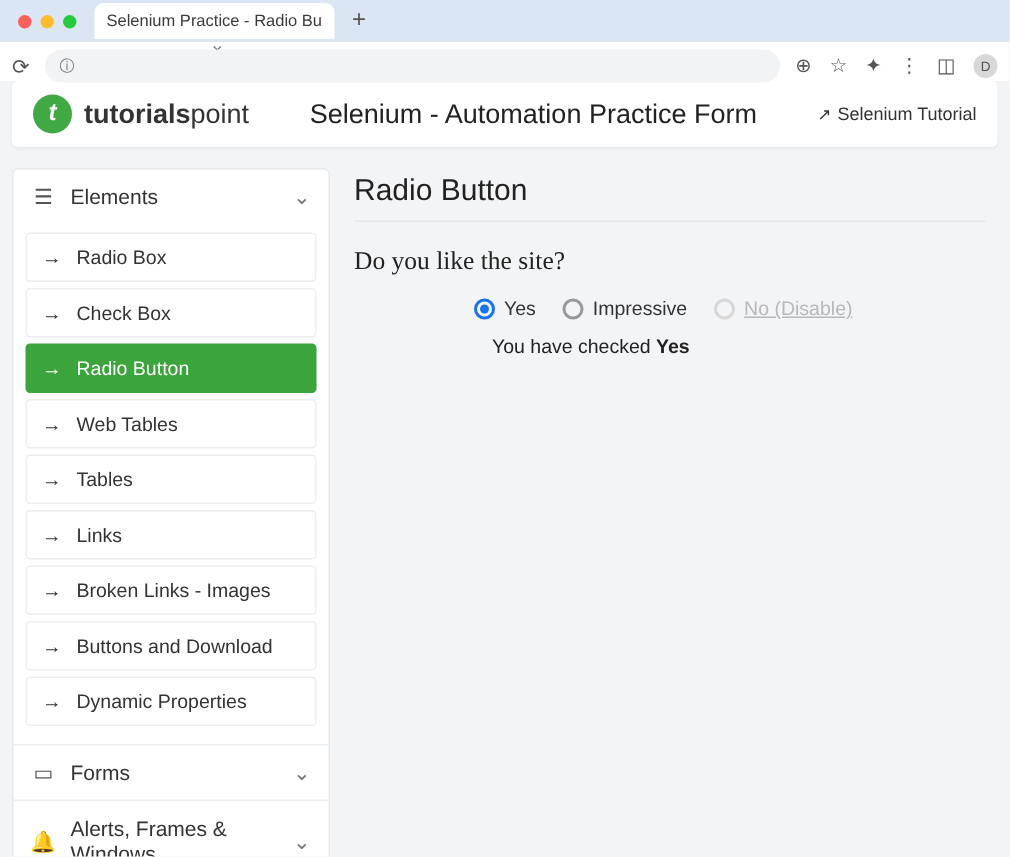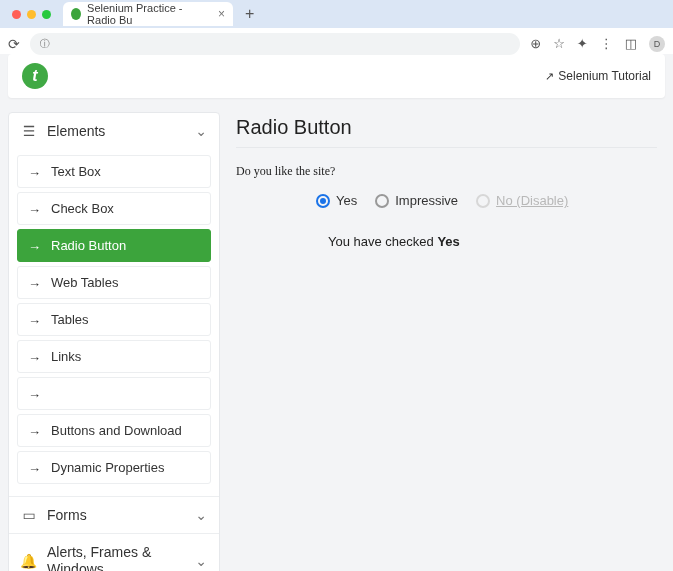--- a/index.html
+++ b/index.html
@@ -3,21 +3,21 @@
 <meta charset="utf-8">
 <style>
   * { box-sizing: border-box; margin: 0; padding: 0; }
   html, body { width: 673px; height: 571px; font-family: -apple-system, BlinkMacSystemFont, "Segoe UI", Arial, sans-serif; background: #f3f4f6; overflow: hidden; }
   
   .chrome { background: #dbe6f5; height: 48px; }
   .tabstrip { display: flex; align-items: center; height: 28px; padding-left: 6px; gap: 6px; }
   .wc { display: flex; gap: 6px; align-items: center; padding: 0 6px; }
   .wc span { width: 9px; height: 9px; border-radius: 50%; display: inline-block; }
   .wc .r { background:#ff5f56; } .wc .y{background:#ffbd2e;} .wc .g{background:#27c93f;}
-  .tab { background: #fff; height: 24px; border-radius: 6px 6px 0 0; display: flex; align-items: center; padding: 0 8px; gap: 6px; font-size: 11px; color:#3b3b3b; max-width: 170px; }
+  .tab { background: #fff; height: 24px; border-radius: 6px 6px 0 0; display: flex; align-items: center; padding: 0 8px; gap: 6px; font-size: 11px; color:#3b3b3b; max-width: 170px; flex-direction: column; }
   .favicon { width:12px; height:12px; border-radius:50%; background:#3ca43c; display:inline-block; }
   .tab .x { color:#777; font-size:12px; margin-left:4px; }
   .newtab { color:#555; font-size:16px; padding:0 6px; }
   .addrbar { background:#fff; height:32px; display:flex; align-items:center; padding:0 8px; gap:10px; border-bottom:1px solid #e2e4e8; }
   .reload { color:#555; font-size:14px; }
   .addr { flex:1; display:flex; align-items:center; background:#f1f3f4; border-radius:14px; height:22px; padding:0 10px; font-size:11px; color:#555; gap:6px; }
   .addr .lock { font-size:10px; color:#777; }
   .right-icons { display:flex; align-items:center; gap:12px; color:#555; font-size:13px; }
   .avatar { width:16px; height:16px; border-radius:50%; background:#d8d8d8; color:#555; font-size:9px; display:flex; align-items:center; justify-content:center;}
   
@@ -38,29 +38,29 @@
   .side-head .chev { margin-left:auto; color:#777; }
   .side-head .ico { color:#555; width:16px; display:inline-flex; justify-content:center; }
   .side-list { padding:6px 8px 12px; display:flex; flex-direction:column; gap:4px; }
   .side-item { display:flex; align-items:center; gap:10px; padding:8px 10px; border:1px solid #eceef0; border-radius:3px; font-size:13px; color:#333; background:#fff; cursor:pointer;}
   .side-item.active { background:#3ca43c; color:#fff; border-color:#3ca43c;}
   .side-item .arrow { font-size:13px; }
   .side-item.active .arrow { color:#fff; }
   
   .main { flex:1; padding:4px 8px 0 0; }
   .main h2 { font-size:20px; font-weight:400; color:#222; padding-bottom:8px; border-bottom:1px solid #e6e8eb; margin-bottom:16px;}
-  .question { font-family: Georgia, "Times New Roman", serif; font-size:12px; color:#222; margin-bottom:14px;}
+  .question { font-family: Georgia, "Times New Roman", serif; font-size:17px; color:#222; margin-bottom:14px;}
   .radio-row { display:flex; gap:18px; padding-left:80px; align-items:center; }
   .radio-opt { display:flex; align-items:center; gap:6px; font-size:13px; color:#333;}
   .radio-opt.disabled { color:#b8b8b8;text-decoration:underline;}
   .rb { width:14px; height:14px; border-radius:50%; border:2px solid #999; position:relative; display:inline-block;}
   .rb.checked { border-color:#1a73e8; }
   .rb.checked::after { content:""; width:6px; height:6px; background:#1a73e8; border-radius:50%; position:absolute; top:2px; left:2px; }
   .rb.dim { border-color:#d7d7d7; }
-  .result { padding-left:92px; margin-top:26px; font-size:13px; color:#222;}
+  .result { padding-left:92px; margin-top:10px; font-size:13px; color:#222;}
   .result b { font-weight:700; }
 </style>
 </head>
 <body>
 
 <div class="chrome">
   <div class="tabstrip">
     <div class="wc">
       <span class="r"></span>
       <span class="y"></span>
@@ -87,40 +87,42 @@
       <span class="avatar">D</span>
     </div>
   </div>
 </div>
 
 <div class="page">
 
   <div class="header">
     <div class="logo">
       <span class="logo-badge">t</span>
+      <span class="logo-txt"><b>tutorials</b><span>point</span></span>
     </div>
+    <div class="headline">Selenium - Automation Practice Form</div>
     <a class="tut-link">
       <span class="ext">↗</span>
       <span>Selenium Tutorial</span>
     </a>
   </div>
 
   <div class="body">
 
     <div class="sidebar">
       <div class="side-sec">
         <div class="side-head">
           <span class="ico">☰</span>
           <span>Elements</span>
           <span class="chev">⌄</span>
         </div>
         <div class="side-list">
           <div class="side-item">
               <span class="arrow">→</span>
-              <span>Text Box</span>
+              <span>Radio Box</span>
             </div>
           <div class="side-item">
               <span class="arrow">→</span>
               <span>Check Box</span>
             </div>
           <div class="side-item active">
               <span class="arrow">→</span>
               <span>Radio Button</span>
             </div>
           <div class="side-item">
@@ -130,20 +132,21 @@
           <div class="side-item">
               <span class="arrow">→</span>
               <span>Tables</span>
             </div>
           <div class="side-item">
               <span class="arrow">→</span>
               <span>Links</span>
             </div>
           <div class="side-item">
               <span class="arrow">→</span>
+              <span>Broken Links - Images</span>
             </div>
           <div class="side-item">
               <span class="arrow">→</span>
               <span>Buttons and Download</span>
             </div>
           <div class="side-item">
               <span class="arrow">→</span>
               <span>Dynamic Properties</span>
             </div>
         </div>

